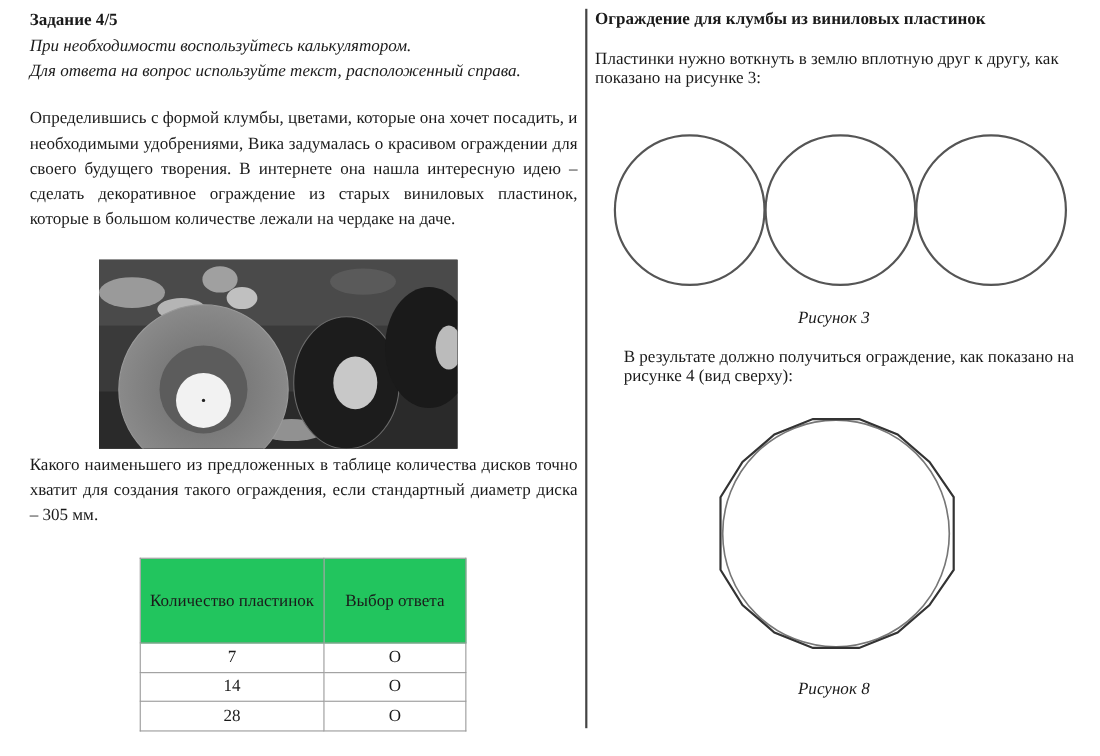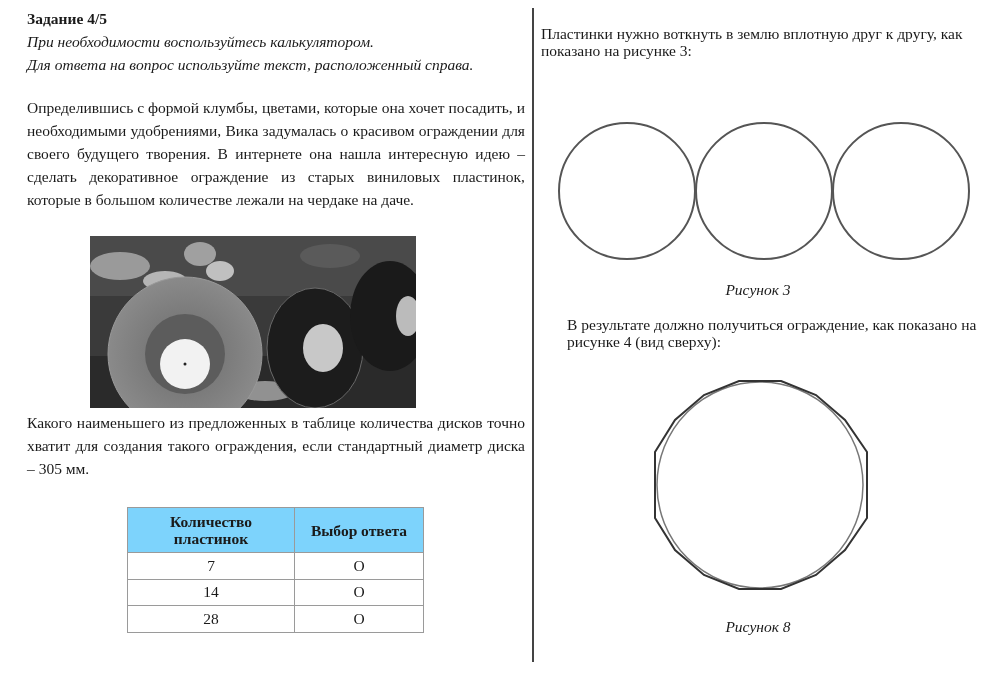--- a/index.html
+++ b/index.html
@@ -7,21 +7,21 @@
       font-family: "Liberation Serif", "DejaVu Serif", serif; color: #1a1a1a; }
     .col-left { position: absolute; left: 27px; top: 8px; width: 498px; }
     .col-right { position: absolute; left: 541px; top: 8px; width: 440px; }
     .divider { position: absolute; left: 532px; top: 8px; width: 1.5px; height: 654px; background: #444; }
     .task-title { font-weight: bold; font-size: 15.5px; margin: 0; line-height: 22px; font-family: Liberation Serif, serif; }
     .instr { font-style: italic; font-size: 15.5px; line-height: 23px; margin: 0; text-align: justify; }
     .para { font-size: 15.5px; line-height: 23px; margin: 0; text-align: justify; }
     .photo { position: absolute; left: 90px; top: 236px; width: 326px; height: 172px; overflow: hidden; background: #2b2b2b; }
     .q-block { position: absolute; left: 27px; top: 411px; width: 498px; }
     table.answers { position: absolute; left: 127px; top: 507px; border-collapse: collapse; width: 297px; font-size: 15.5px; }
-    table.answers th { background: #7dd3fc; font-weight: bold; border: 1.5px solid #9a9a9a; height: 44px; line-height: 17px; padding: 0 4px; }
+    table.answers th { background: #22c55e; font-weight: normal; border: 1.5px solid #9a9a9a; height: 44px; line-height: 17px; padding: 16px 4px; }
     table.answers td { border: 1.5px solid #9a9a9a; text-align: center; height: 25.5px; padding: 0; }
     .r-title { font-weight: bold; font-size: 15.5px; margin: 0; line-height: 20px; }
     .r-para { font-size: 15.5px; line-height: 17px; margin: 0; }
     .caption { font-style: italic; font-size: 15.5px; position: absolute; text-align: center; width: 120px; }
     svg { display: block; }
   </style>
 </head>
 <body>
 
 <div class="divider"></div>
@@ -83,20 +83,21 @@
       <td>O</td>
     </tr>
     <tr>
       <td>28</td>
       <td>O</td>
     </tr>
   </tbody>
 </table>
 
 <div class="col-right">
+  <p class="r-title">Ограждение для клумбы из виниловых пластинок</p>
   <p class="r-para" style="margin-top:17px;">Пластинки нужно воткнуть в землю вплотную друг к другу, как показано на рисунке 3:</p>
 </div>
 
 <svg style="position:absolute; left:550px; top:118px;" width="430" height="146" viewBox="0 0 430 146">
   <circle cx="77" cy="73" r="68" fill="none" stroke="#555" stroke-width="2"></circle>
   <circle cx="214" cy="73" r="68" fill="none" stroke="#555" stroke-width="2"></circle>
   <circle cx="351" cy="73" r="68" fill="none" stroke="#555" stroke-width="2"></circle>
 </svg>
 <div class="caption" style="left:698px; top:281px;">Рисунок 3</div>
 

